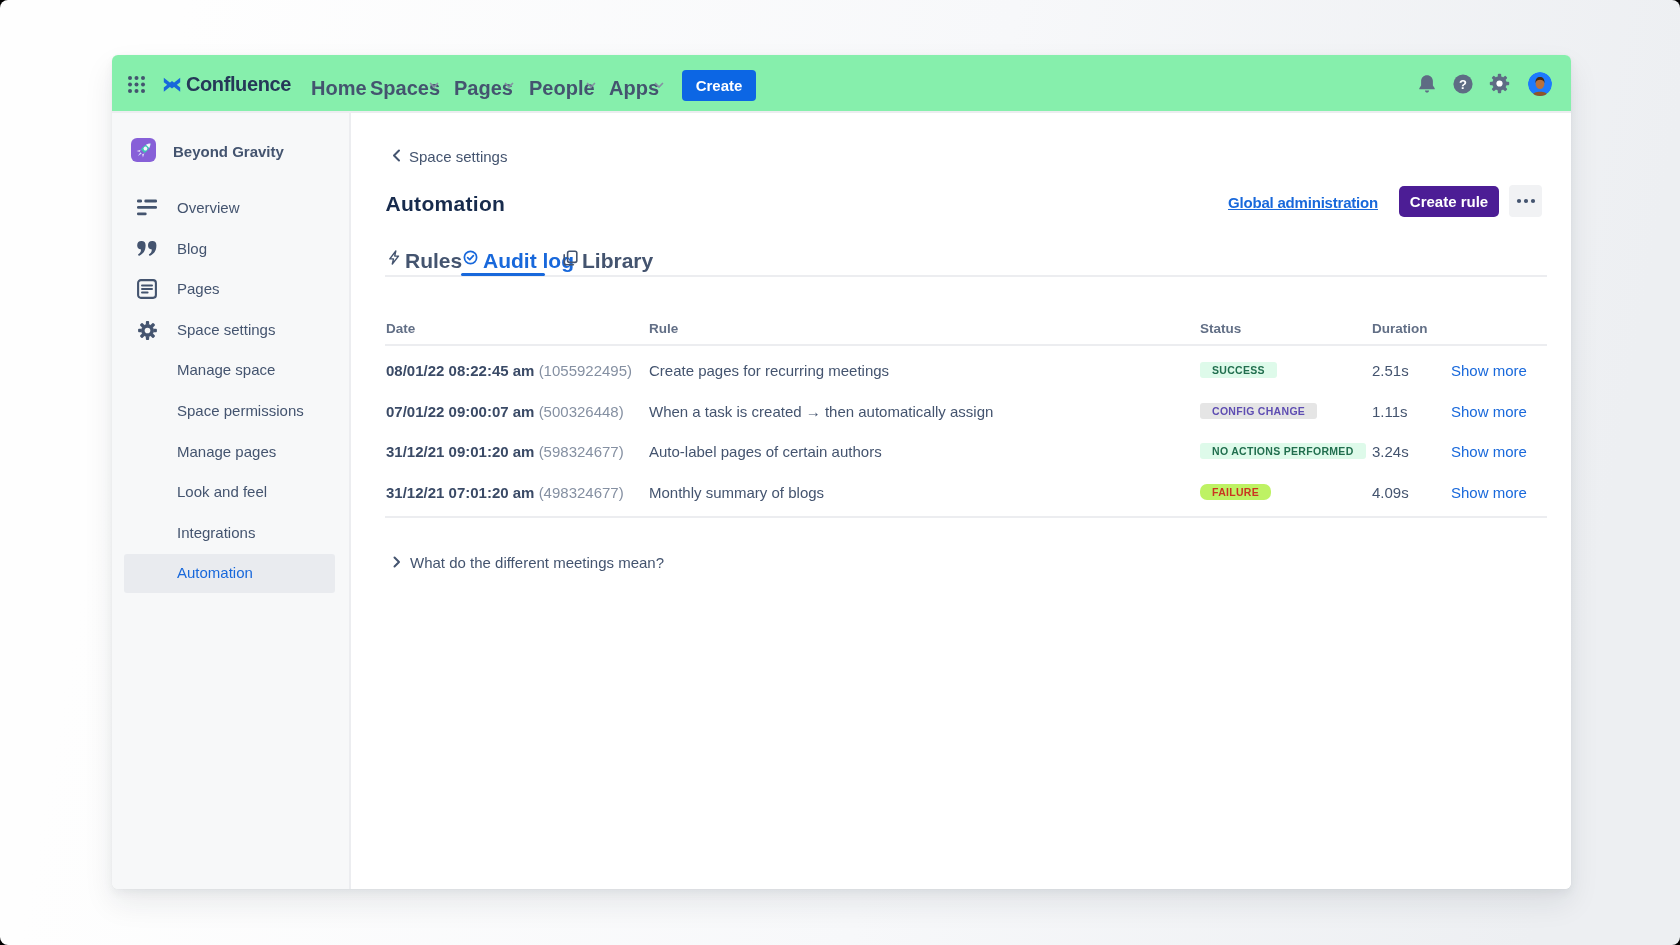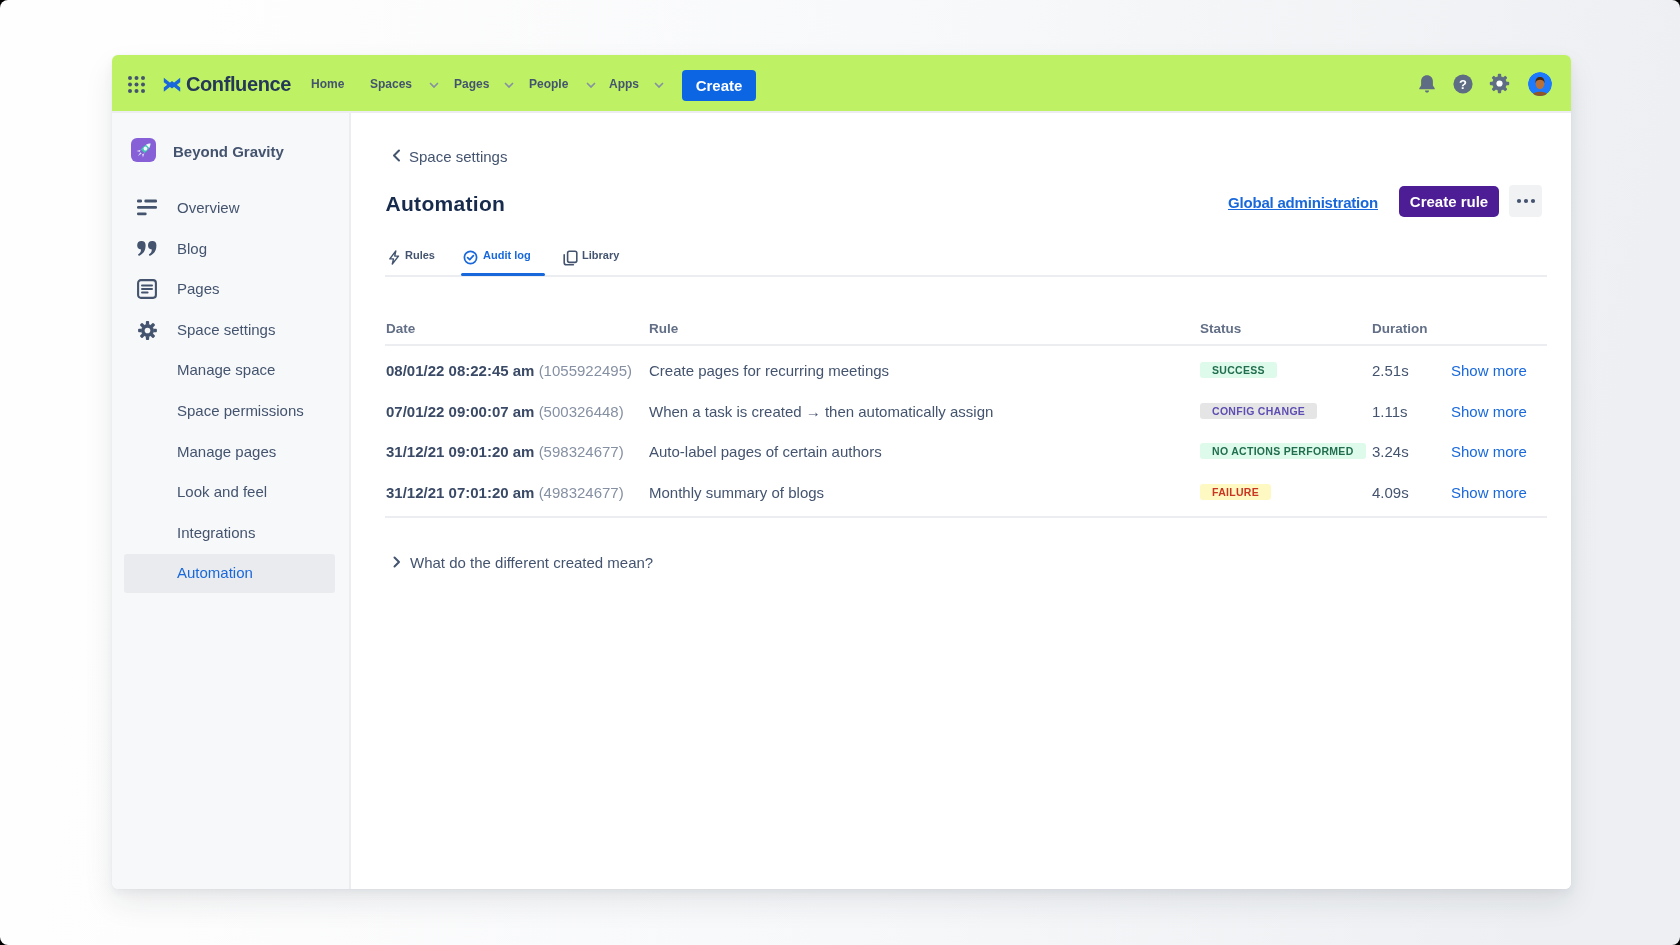--- a/index.html
+++ b/index.html
@@ -6,23 +6,23 @@
   html,body { width:1680px; height:945px; background:#000; overflow:hidden;
     font-family:"Liberation Sans", sans-serif; }
   .bg { position:absolute; left:0; top:0; width:1680px; height:945px;
     border-radius:8px; overflow:hidden;
     background:linear-gradient(100deg,#fefefe 10%,#f7f8fa 55%,#edeff2 92%); }
   .card { position:absolute; left:112px; top:55px; width:1459px; height:834px;
     background:#fff; border-radius:6px; overflow:hidden;
     box-shadow:0 4px 10px rgba(20,30,50,0.05), 0 14px 30px rgba(20,30,50,0.085), 0 0 1px rgba(20,30,50,0.10); }
   .abs { position:absolute; }
   
-  .nav { position:absolute; left:0; top:0; width:100%; height:58px; background:#bef264;
+  .nav { position:absolute; left:0; top:0; width:100%; height:58px; background:#86efac;
     border-bottom:2px solid #ECEDF0; }
-  .navtxt { position:absolute; font-size:12px; font-weight:700; color:#44546F; top:21.5px; }
+  .navtxt { position:absolute; font-size:20px; font-weight:700; color:#44546F; top:21.5px; }
   .logotxt { position:absolute; left:74px; top:17.5px; font-size:20px; font-weight:700; color:#253858; letter-spacing:-0.4px; }
   .createbtn { position:absolute; left:570px; top:15px; width:74px; height:31px;
     background:#0C66E4; border-radius:4px; color:#fff; font-size:15px; font-weight:700;
     text-align:center; line-height:31px; }
   .search { position:absolute; left:1042.5px; top:11.5px; width:242px; height:33.5px;
     border:1.5px solid #E4E6EA; border-radius:9px; background:#fff; }
   .search .ph { position:absolute; left:33px; top:7px; font-size:15px; color:#7A8494; }
   .slash { position:absolute; right:5.5px; top:7.5px; width:20px; height:17.5px;
     border-radius:4px; color:#7A8699; font-size:12.5px; text-align:center; line-height:17.5px; background:#F1F2F4; }
   
@@ -38,33 +38,33 @@
   .main { position:absolute; left:241px; top:58px; width:1218px; height:776px; background:#fff; }
   .crumb { position:absolute; left:56px; top:35px; font-size:15px; color:#44546F; }
   .h1 { position:absolute; left:32.5px; top:79px; font-size:21px; font-weight:700; color:#172B4D; letter-spacing:0.3px; }
   .galink { position:absolute; left:825px; top:81px; width:200px; text-align:right; white-space:nowrap; font-size:15px; font-weight:700; letter-spacing:-0.2px; color:#1868DB;text-decoration:underline; }
   .crbtn { position:absolute; left:1046px; top:72.5px; width:100px; height:31.5px; background:#4c1d95;
     border-radius:5px; color:#fff; font-size:15px; font-weight:700; text-align:center; line-height:31.5px; }
   .morebtn { position:absolute; left:1155.5px; top:72px; width:33px; height:31.5px; background:#F1F2F4;
     border-radius:4px; }
   .tabline { position:absolute; left:32px; top:162px; width:1162px; height:2px; background:#ECEDF0; }
   .tabuline { position:absolute; left:107.5px; top:159.5px; width:84px; height:3px; background:#1868DB; border-radius:2px; }
-  .tab { position:absolute; top:135.5px; font-size:11px; font-weight:700; color:#44546F; }
+  .tab { position:absolute; top:135.5px; font-size:21px; font-weight:700; color:#44546F; }
   .tab.active { color:#1868DB; }
   
   .th { position:absolute; font-size:13.5px; font-weight:700; color:#626F86; }
   .tline { position:absolute; left:32px; width:1162px; height:2px; background:#ECEDF0; }
   .td { position:absolute; font-size:15px; color:#44546F; }
   .tdate { font-weight:700; color:#3A4A66; }
   .tpar { color:#8590A2; font-weight:400; }
   .loz { position:absolute; font-size:10.5px; font-weight:700; letter-spacing:0.3px;
     height:16px; line-height:16px; padding:0 12px; border-radius:3px; }
   .loz.g { background:#DEFAEA; color:#216E4E; }
   .loz.p { background:#e5e5e5; color:#5E4DB2; }
-  .loz.r { background:#fef9c3; color:#CA3521; }
+  .loz.r { background:#bef264; color:#CA3521;border-radius:7px; }
   .show { position:absolute; font-size:15px; color:#1868DB; }
   .statrow { position:absolute; font-size:15px; color:#44546F; }
 </style>
 </head>
 <body>
 <div class="bg"></div>
 <div class="card">
 
   <div class="nav">
     <svg class="abs" style="left:15px;top:20px" width="19" height="19" viewBox="0 0 19 19">
@@ -270,15 +270,15 @@
     <div class="td" style="left:296px;top:370.5px">Monthly summary of blogs</div>
     <div class="loz r" style="left:847px;top:370.5px">FAILURE</div>
     <div class="td" style="left:1019px;top:370.5px">4.09s</div>
     <div class="show" style="left:1098px;top:370.5px">Show more</div>
 
     <div class="tline" style="top:403px"></div>
 
     <svg class="abs" style="left:40px;top:443px" width="8" height="12" viewBox="0 0 8 12">
       <path d="M1.5 1.5 L6 6 L1.5 10.5" stroke="#44546F" stroke-width="2" fill="none" stroke-linecap="round" stroke-linejoin="round"></path>
     </svg>
-    <div class="statrow" style="left:57px;top:440.5px">What do the different created mean?</div>
+    <div class="statrow" style="left:57px;top:440.5px">What do the different meetings mean?</div>
   </div>
 </div>
 
 </body></html>

